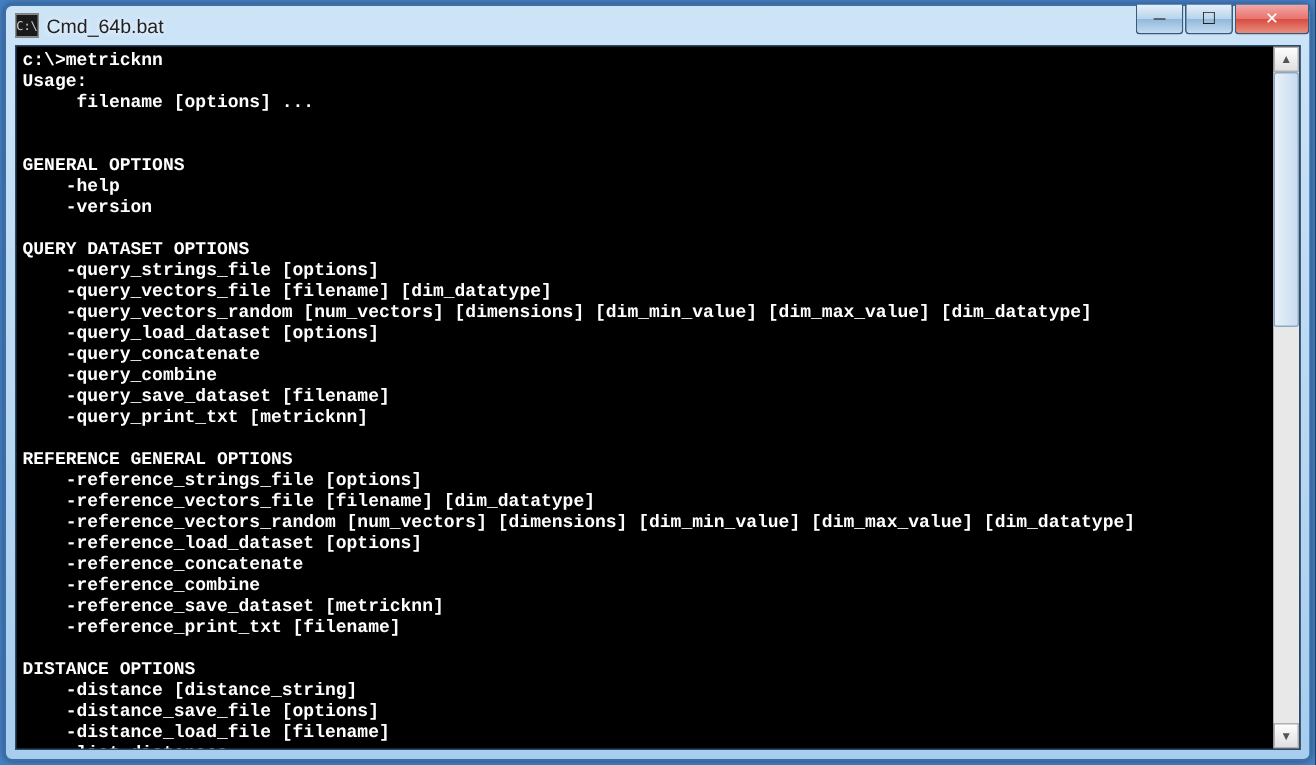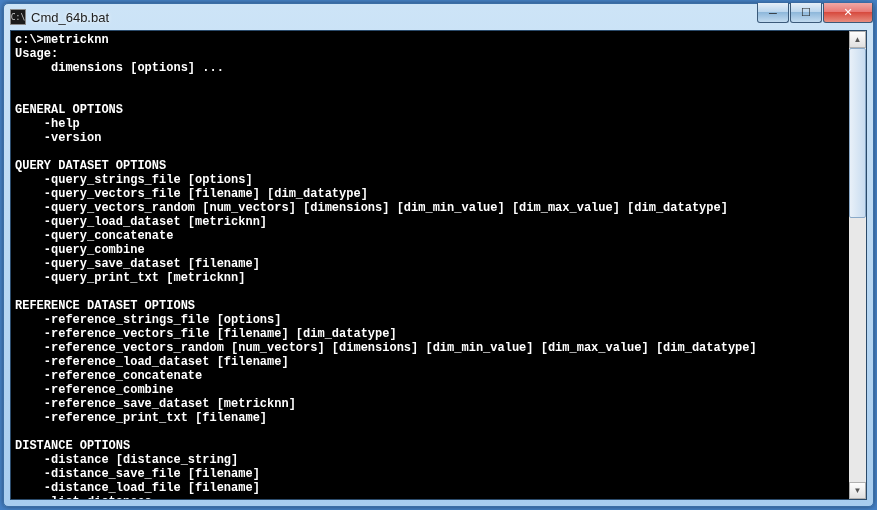--- a/index.html
+++ b/index.html
@@ -133,50 +133,50 @@
     <div class="titlebar-text">Cmd_64b.bat</div>
     <div class="titlebar-buttons">
       <div class="tbtn min">─</div>
       <div class="tbtn max">☐</div>
       <div class="tbtn close">✕</div>
     </div>
   </div>
   <div class="client">
     <div class="terminal"><span>c:\&gt;metricknn</span>
 <span>Usage:</span>
-<span>     dimensions [options] ...</span>
+<span>     filename [options] ...</span>
 <span></span>
 <span></span>
 <span>GENERAL OPTIONS</span>
 <span>    -help</span>
 <span>    -version</span>
 <span></span>
 <span>QUERY DATASET OPTIONS</span>
 <span>    -query_strings_file [options]</span>
 <span>    -query_vectors_file [filename] [dim_datatype]</span>
 <span>    -query_vectors_random [num_vectors] [dimensions] [dim_min_value] [dim_max_value] [dim_datatype]</span>
-<span>    -query_load_dataset [metricknn]</span>
+<span>    -query_load_dataset [options]</span>
 <span>    -query_concatenate</span>
 <span>    -query_combine</span>
 <span>    -query_save_dataset [filename]</span>
 <span>    -query_print_txt [metricknn]</span>
 <span></span>
-<span>REFERENCE DATASET OPTIONS</span>
+<span>REFERENCE GENERAL OPTIONS</span>
 <span>    -reference_strings_file [options]</span>
 <span>    -reference_vectors_file [filename] [dim_datatype]</span>
 <span>    -reference_vectors_random [num_vectors] [dimensions] [dim_min_value] [dim_max_value] [dim_datatype]</span>
-<span>    -reference_load_dataset [filename]</span>
+<span>    -reference_load_dataset [options]</span>
 <span>    -reference_concatenate</span>
 <span>    -reference_combine</span>
 <span>    -reference_save_dataset [metricknn]</span>
 <span>    -reference_print_txt [filename]</span>
 <span></span>
 <span>DISTANCE OPTIONS</span>
 <span>    -distance [distance_string]</span>
-<span>    -distance_save_file [filename]</span>
+<span>    -distance_save_file [options]</span>
 <span>    -distance_load_file [filename]</span>
 <span>    -list_distances</span>
 
 <span></span>
 
 </div>
     <div class="scrollbar">
       <div class="sb-btn">▲</div>
       <div class="sb-track">
         <div class="sb-thumb"></div>

